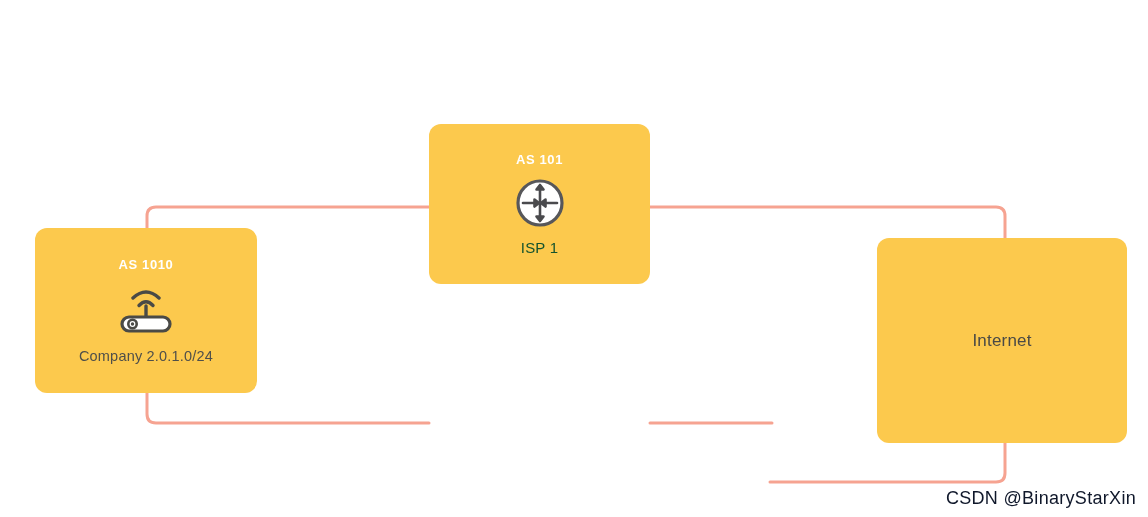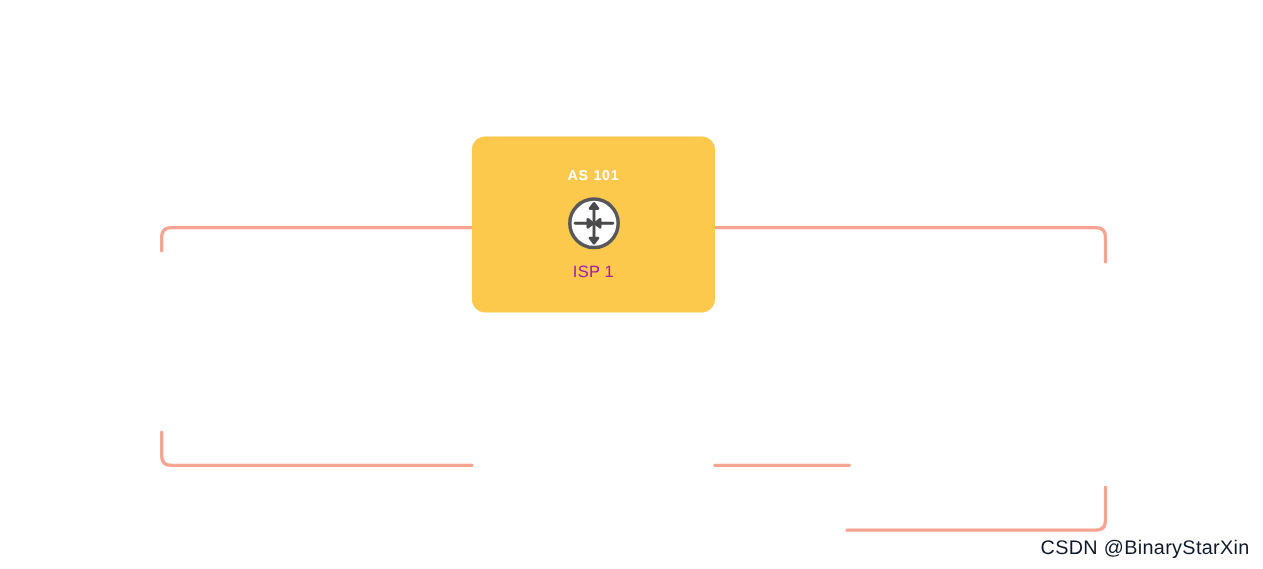--- a/index.html
+++ b/index.html
@@ -42,21 +42,21 @@
   .node-as {
     font-size: 13px;
     font-weight: bold;
     color: #ffffff;
     letter-spacing: 0.6px;
     line-height: 1;
     margin: 0;
   }
   .node-label {
     font-size: 15px;
-    color: #a21caf;
+    color: #14532d;
     line-height: 1;
     margin: 0;
     letter-spacing: 0.2px;
   }
   .node-label.small {
     font-size: 14.5px;
     color: #4f4f4a;
   }
   .icon-wrap {
     display: block;
@@ -109,20 +109,41 @@
       <path d="M 147 393 L 147 414 Q 147 423 156 423 L 429 423"></path>
 
       <path d="M 650 207 L 996 207 Q 1005 207 1005 216 L 1005 238"></path>
 
       <path d="M 650 423 L 772 423"></path>
 
       <path d="M 770 482 L 996 482 Q 1005 482 1005 473 L 1005 443"></path>
     </g>
   </svg>
 
+  <div id="node-company" class="node">
+    <div class="node-as">AS 1010</div>
+    <span class="icon-wrap">
+      <svg width="64" height="48" viewBox="0 0 64 48">
+        <g fill="none" stroke="#4a4a46" stroke-width="3.4" stroke-linecap="round" stroke-linejoin="round">
+
+          <path d="M 19 13 Q 32 1 45 13"></path>
+
+          <path d="M 25 20.5 Q 32 13 39 20.5"></path>
+
+          <path d="M 32 21 L 32 33"></path>
+        </g>
+
+        <rect x="8" y="32" width="48" height="14" rx="7" ry="7" fill="#ffffff" stroke="#4a4a46" stroke-width="3.2"></rect>
+
+        <circle cx="18.5" cy="39" r="4.2" fill="#ffffff" stroke="#4a4a46" stroke-width="2.6"></circle>
+        <circle cx="18.5" cy="39" r="1.7" fill="#4a4a46"></circle>
+      </svg>
+    </span>
+    <div class="node-label small">Company 2.0.1.0/24</div>
+  </div>
 
   <div id="node-isp1" class="node node-isp">
     <div class="node-as">AS 101</div>
     <span class="icon-wrap">
       <svg width="50" height="50" viewBox="0 0 50 50">
         <circle cx="25" cy="25" r="22" fill="#ffffff" stroke="#57575a" stroke-width="3.2"></circle>
         <g fill="#4a4a4d" stroke="#4a4a4d" stroke-width="2.6" stroke-linecap="round" stroke-linejoin="round">
 
           <path d="M 25 23 L 25 8" fill="none"></path>
           <path d="M 21.5 11.5 L 25 7 L 28.5 11.5 Z"></path>
@@ -135,16 +156,19 @@
 
           <path d="M 42 25 L 27 25" fill="none"></path>
           <path d="M 30.5 21.5 L 26 25 L 30.5 28.5 Z"></path>
         </g>
       </svg>
     </span>
     <div class="node-label">ISP 1</div>
   </div>
 
 
+  <div id="node-internet" class="node">
+    <div class="node-label">Internet</div>
+  </div>
 
   <div id="watermark">CSDN @BinaryStarXin</div>
 
 </div>
 
 </body></html>

